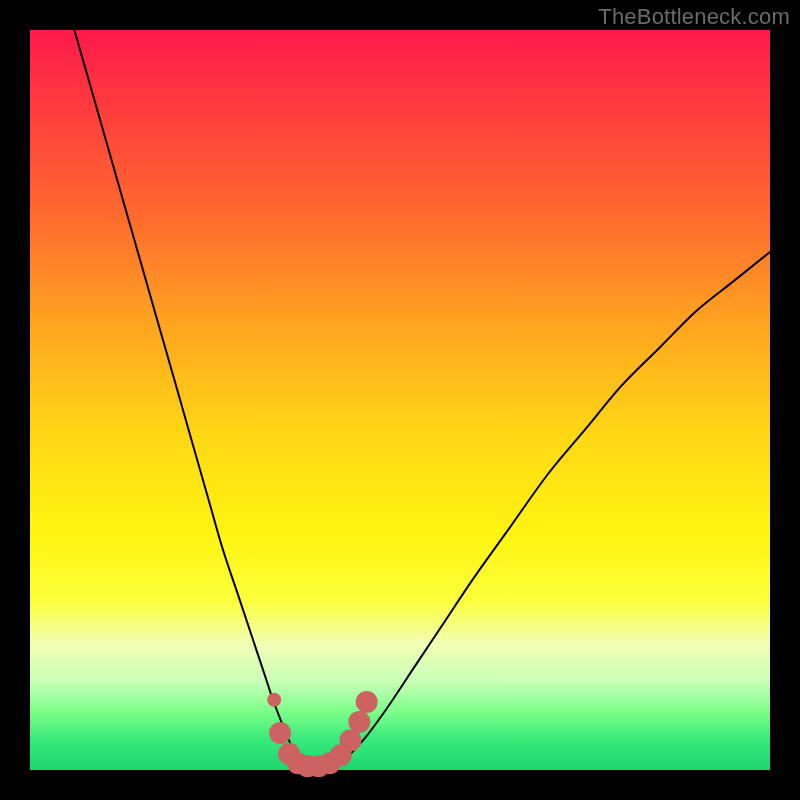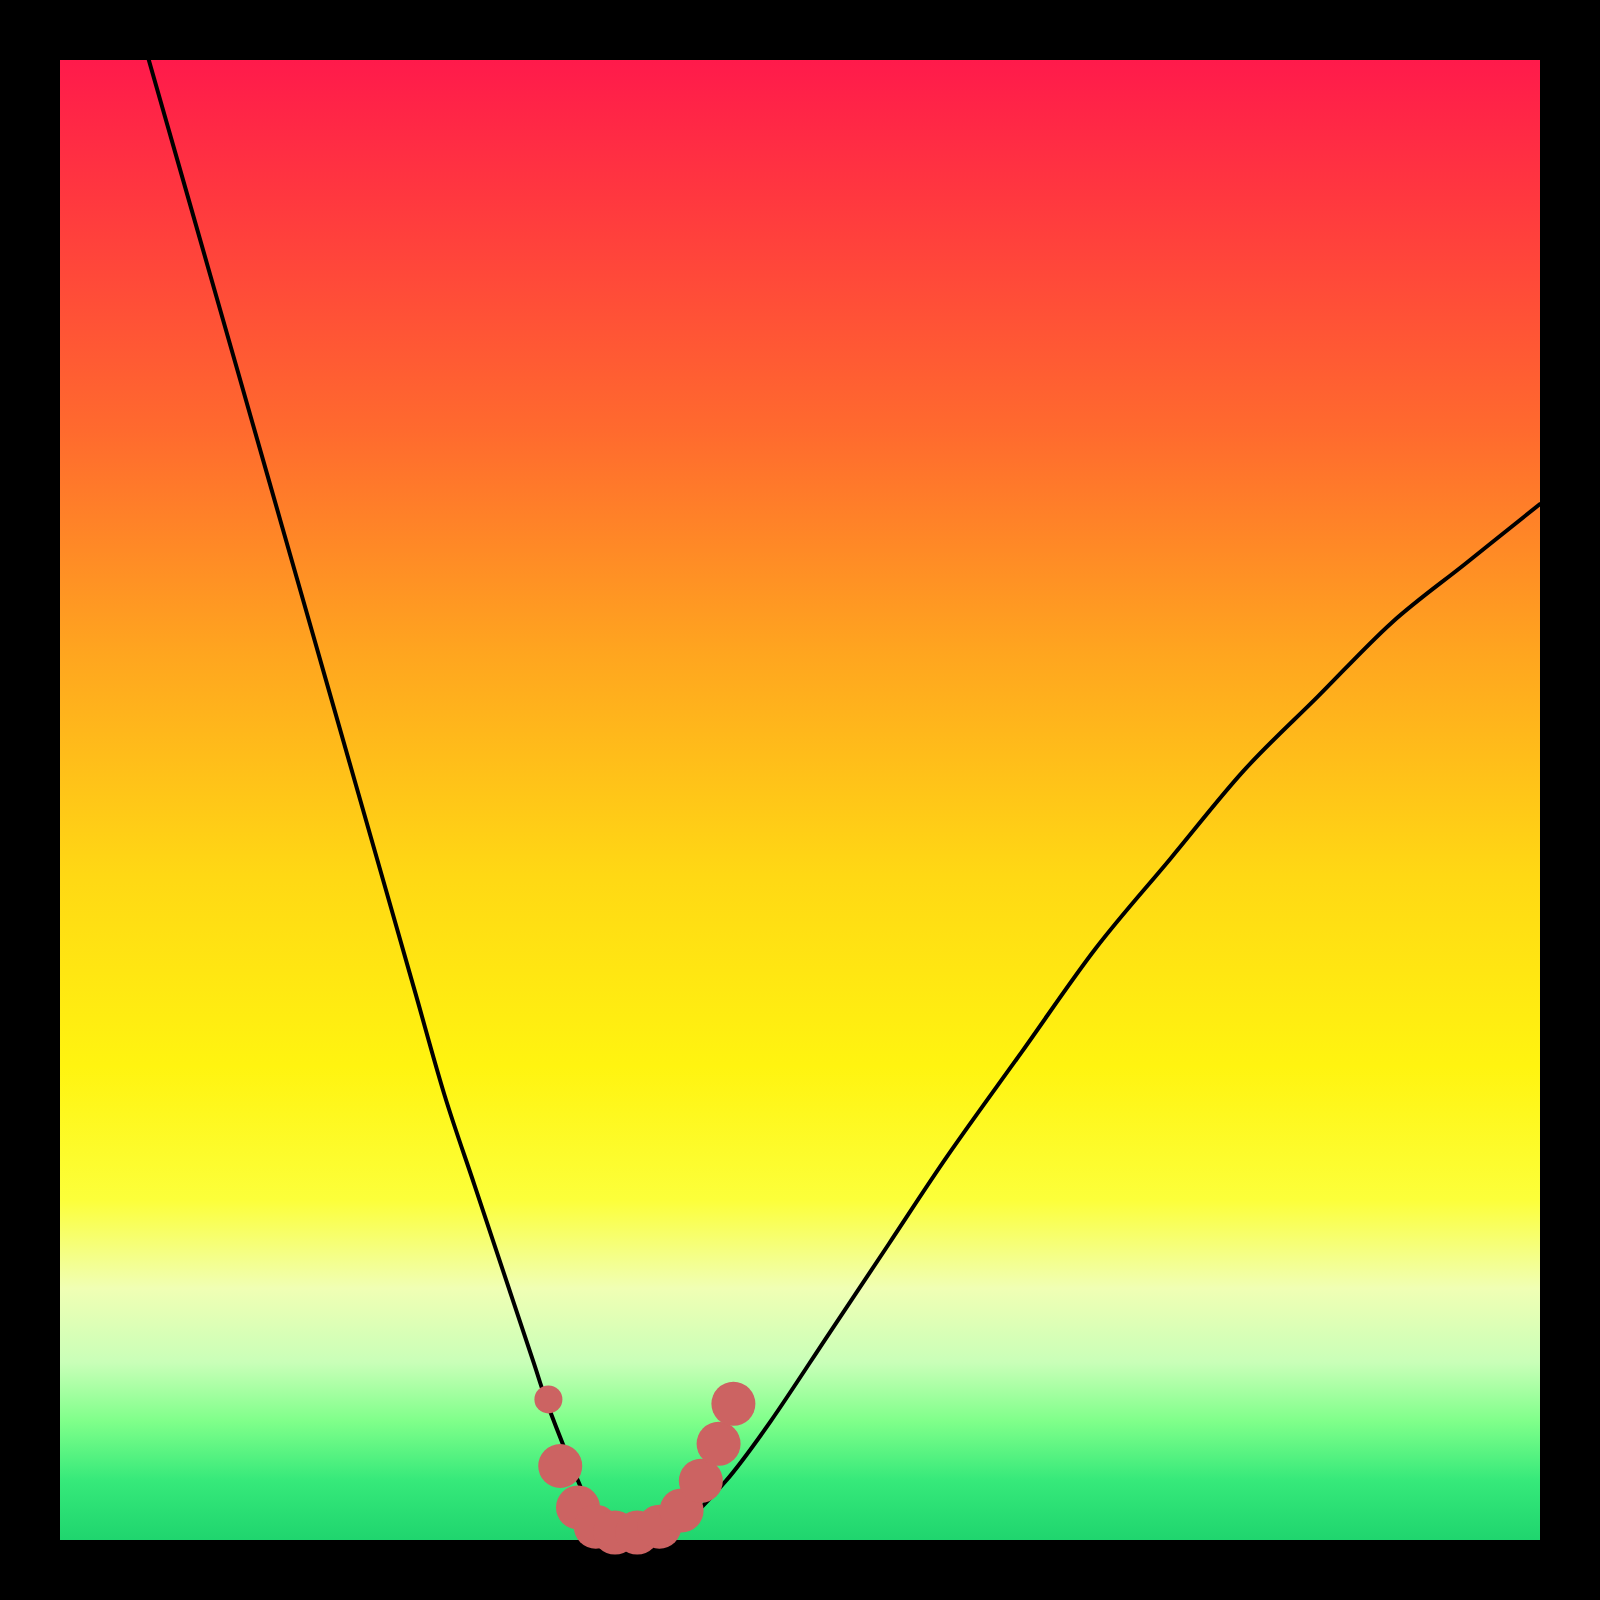--- a/index.html
+++ b/index.html
@@ -57,20 +57,21 @@
     top: 0;
     width: 740px;
     height: 740px;
     overflow: visible;
   }
 </style>
 </head>
 <body>
 
 <div class="frame">
+  <div class="watermark">TheBottleneck.com</div>
   <div class="plot">
     <svg class="curve-layer" viewBox="0 0 740 740" preserveAspectRatio="none">
       <path id="curve-path" fill="none" stroke-width="2" stroke-linecap="round" stroke-linejoin="round" d="M 44.4 0 C 46.86666666666667 8.633333333333326, 54.266666666666666 34.53333333333329, 59.2 51.799999999999955 C 64.13333333333334 69.06666666666662, 69.06666666666666 86.33333333333336, 74 103.60000000000002 C 78.93333333333334 120.86666666666669, 83.86666666666666 138.1333333333333, 88.8 155.39999999999998 C 93.73333333333333 172.66666666666666, 98.66666666666667 189.93333333333337, 103.60000000000001 207.20000000000005 C 108.53333333333335 224.46666666666673, 113.46666666666667 241.73333333333335, 118.4 259 C 123.33333333333334 276.26666666666665, 128.26666666666665 293.53333333333336, 133.2 310.8 C 138.13333333333333 328.06666666666666, 143.06666666666666 345.3333333333333, 148 362.59999999999997 C 152.93333333333334 379.8666666666666, 157.86666666666667 397.1333333333333, 162.8 414.4 C 167.73333333333335 431.66666666666663, 172.66666666666666 448.93333333333334, 177.6 466.2 C 182.53333333333333 483.46666666666664, 187.46666666666667 501.9666666666667, 192.4 518 C 197.33333333333334 534.0333333333333, 202.26666666666668 547.6, 207.20000000000002 562.4 C 212.13333333333335 577.1999999999999, 217.06666666666666 592, 222 606.8 C 226.93333333333334 621.5999999999999, 233.10000000000002 640.1, 236.8 651.2 C 240.5 662.3000000000001, 240.50000000000003 663.5333333333333, 244.20000000000002 673.4 C 247.9 683.2666666666667, 255.3 701.7666666666667, 259 710.4 C 262.7 719.0333333333333, 262.7 720.2666666666667, 266.4 725.2 C 270.09999999999997 730.1333333333334, 276.26666666666665 737.5333333333333, 281.2 740 C 286.1333333333333 742.4666666666667, 291.06666666666666 741.2333333333333, 296 740 C 300.93333333333334 738.7666666666667, 304.6333333333333 737.5333333333333, 310.8 732.6 C 316.9666666666667 727.6666666666667, 325.6 719.0333333333333, 333 710.4 C 340.4 701.7666666666667, 346.56666666666666 693.1333333333333, 355.2 680.8 C 363.8333333333333 668.4666666666666, 374.93333333333334 651.1999999999999, 384.8 636.4 C 394.6666666666667 621.6, 404.53333333333336 606.8, 414.40000000000003 592 C 424.2666666666667 577.2, 432.9 563.6333333333333, 444 547.6 C 455.1 531.5666666666667, 468.6666666666667 513.0666666666666, 481 495.79999999999995 C 493.3333333333333 478.5333333333333, 505.6666666666667 460.0333333333333, 518 444 C 530.3333333333334 427.9666666666667, 542.6666666666666 414.4, 555 399.59999999999997 C 567.3333333333334 384.79999999999995, 579.6666666666666 368.76666666666665, 592 355.2 C 604.3333333333334 341.6333333333333, 616.6666666666666 330.53333333333336, 629 318.20000000000005 C 641.3333333333334 305.86666666666673, 653.6666666666666 292.3, 666 281.2 C 678.3333333333334 270.09999999999997, 690.6666666666666 261.46666666666664, 703 251.59999999999997 C 715.3333333333334 241.7333333333333, 733.8333333333334 226.93333333333334, 740 222" stroke="#000000"></path>
       <g id="marker-group">
           <circle cx="244.20000000000002" cy="669.7" r="7" fill="#cc6362"></circle>
           <circle cx="250.11999999999998" cy="703" r="11" fill="#cc6362"></circle>
           <circle cx="259" cy="723.72" r="11" fill="#cc6362"></circle>
           <circle cx="267.88000000000005" cy="733.34" r="11" fill="#cc6362"></circle>
           <circle cx="277.5" cy="736.3" r="11" fill="#cc6362"></circle>
           <circle cx="288.6" cy="736.3" r="11" fill="#cc6362"></circle>

